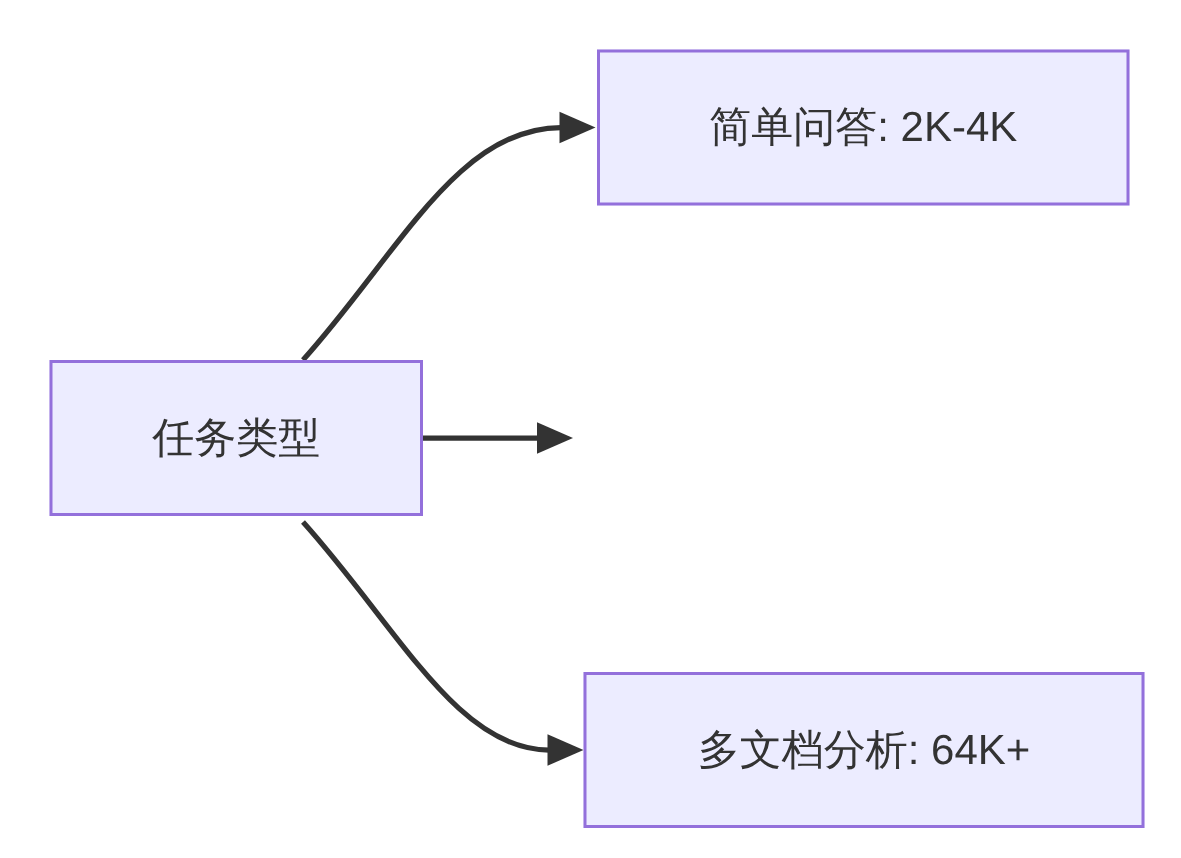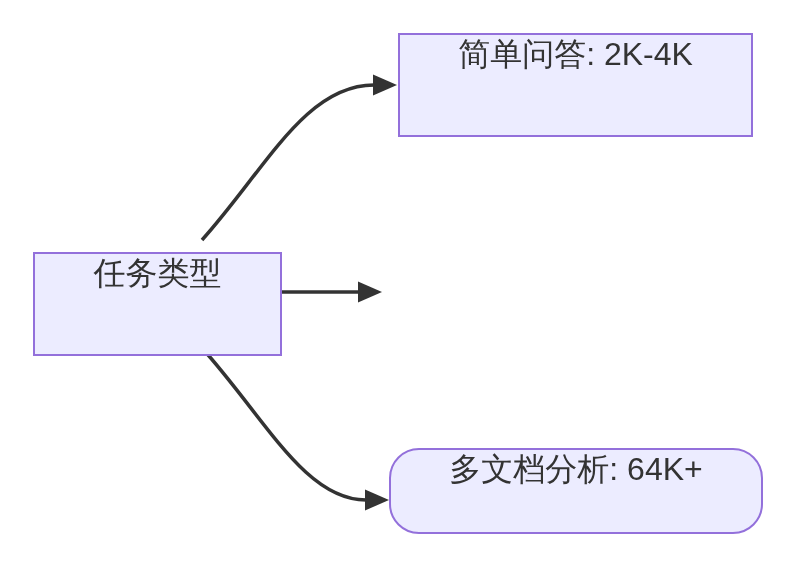--- a/index.html
+++ b/index.html
@@ -37,32 +37,32 @@
   }
   .arrowhead {
     fill: var(--edge);
     stroke: none;
   }
   .node {
     position: absolute;
     background: var(--node-fill);
     border: 2.5px solid var(--node-border);
     display: flex;
-    align-items: flex-start;
+    align-items: center;
     justify-content: center;
     color: var(--text);
-    font-size: 32px;
+    font-size: 28px;
     line-height: 1.2;
     white-space: nowrap;
     text-align: center;
   }
-  .node-source { left: 33px;  top: 252px; width: 249px; height: 104px; }
+  .node-source { left: 33px;  top: 240px; width: 249px; height: 104px; }
   .node-simple { left: 398px; top: 33px;  width: 355px; height: 104px; }
   .node-doc    { left: 382px; top: 240px; width: 390px; height: 104px; }
-  .node-multi  { left: 389px; top: 448px; width: 374px; height: 86px; border-radius: 30px; }
+  .node-multi  { left: 389px; top: 448px; width: 374px; height: 104px; }
 </style>
 </head>
 <body>
 
 <div class="canvas">
 
   <svg class="edges-layer" viewBox="0 0 787 572" xmlns="http://www.w3.org/2000/svg" aria-hidden="true">
     <g>
       <path class="edge-path" d="M202,240 C265,170 305,85 374,85"></path>
       <polygon class="arrowhead" points="397,85 373,74.5 373,95.5"></polygon>

